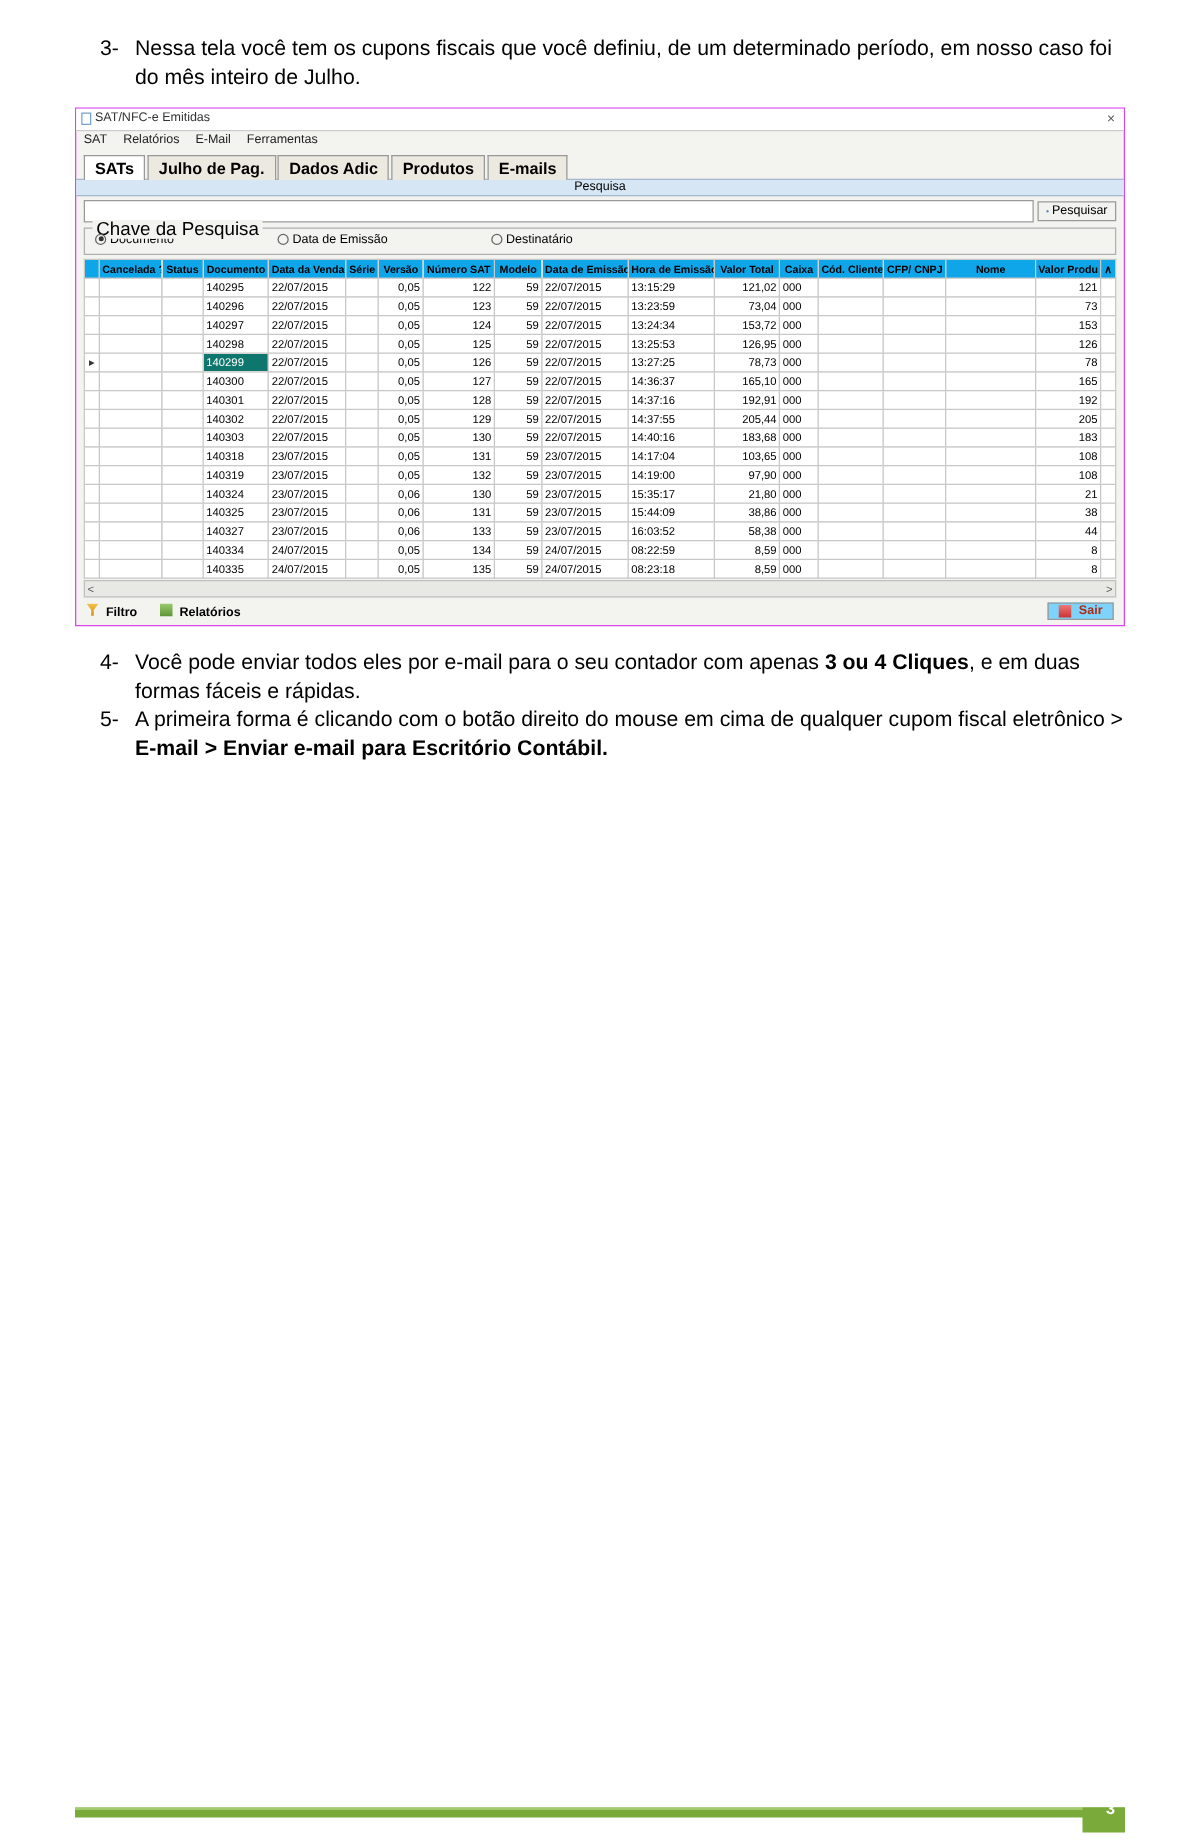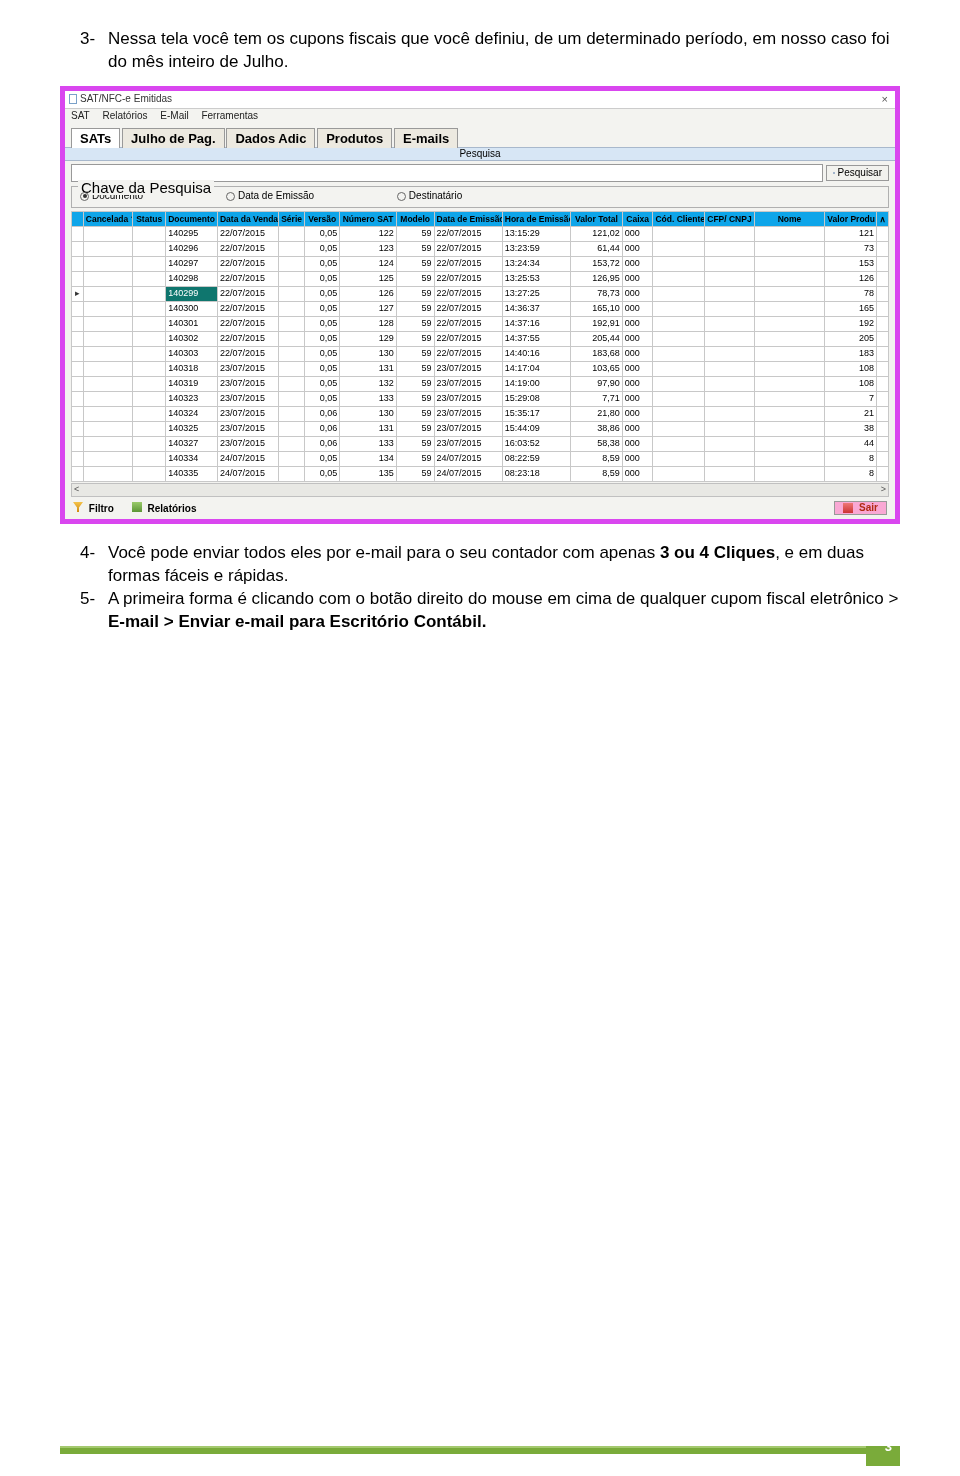--- a/index.html
+++ b/index.html
@@ -13,21 +13,21 @@
     font-size: 17px;
     line-height: 1.35;
   }
   ol.instructions { list-style: none; padding-left: 0; margin-bottom: 12px; }
   ol.instructions li { padding-left: 48px; position: relative; }
   ol.instructions li .num { position: absolute; left: 20px; top: 0; font-weight: 400; }
   ol.instructions strong { font-weight: 700; }
 
   
   .window {
-    border: 5px solid #d946ef;
+    border: 1px solid #d946ef;
     background: #f3f3f0;
     font-family: Tahoma, Arial, sans-serif;
     font-size: 10px;
     color: #000;
     margin: 8px 0 18px 0;
     line-height: 1.0;
   }
   .titlebar {
     display: flex; align-items: center;
     background: #fff;
@@ -107,21 +107,21 @@
   .hscroll { height: 14px; background: #e8e8e4; display: flex; align-items: center; justify-content: space-between; padding: 0 2px; margin: 1px 6px 2px 6px; border: 1px solid #c0c0c0; }
   .hscroll .ar { font-size: 9px; color: #555; }
   .bottombar { display: flex; align-items: center; padding: 2px 8px 4px 8px; justify-content: space-between; }
   .bottombar .left { display: flex; gap: 18px; }
   .bottombar .mini-ico { width: 10px; height: 10px; display: inline-block; margin-right: 3px; }
   .ico-filter { background: linear-gradient(#f4c24a,#d08b10); clip-path: polygon(0 0,100% 0,60% 55%,60% 100%,40% 100%,40% 55%); }
   .ico-report { background: linear-gradient(#9aca6b,#5c9636); }
   .ico-exit { background: linear-gradient(#e77,#c33); }
   .ico-search { background: radial-gradient(circle at 40% 40%, #fff 0 35%, #6a8ab6 36% 65%, transparent 66%); border: 1px solid #6a8ab6; border-radius: 50%; }
   .ico-doc { width: 8px; height: 10px; background: #fff; border: 1px solid #7aa1c9; display:inline-block; margin-right:3px; }
-  .sair { background:#f9a8d4; border:1px solid #999; padding:1px 8px; font-size:10px; font-weight:700; color:#b02a12; display:inline-flex; align-items:center; gap:3px; }
+  .sair { background:#7dd3fc; border:1px solid #999; padding:1px 8px; font-size:10px; font-weight:700; color:#b02a12; display:inline-flex; align-items:center; gap:3px; }
 
   
   .page-footer {
     position: fixed;
     bottom: 10px;
     left: 60px; right: 60px;
     height: 20px;
   }
   .page-footer .bar {
     height: 8px;
@@ -255,21 +255,21 @@
             <td></td>
             <td></td>
             <td>140296</td>
             <td>22/07/2015</td>
             <td></td>
             <td class="tnum">0,05</td>
             <td class="tnum">123</td>
             <td class="tnum">59</td>
             <td>22/07/2015</td>
             <td>13:23:59</td>
-            <td class="tnum">61,44</td>
+            <td class="tnum">73,04</td>
             <td>000</td>
             <td></td>
             <td></td>
             <td></td>
             <td class="tnum">73</td>
             <td></td>
           </tr>
           <tr>
             <td class="rowmark"></td>
             <td></td>
@@ -441,40 +441,20 @@
             <td class="tnum">132</td>
             <td class="tnum">59</td>
             <td>23/07/2015</td>
             <td>14:19:00</td>
             <td class="tnum">97,90</td>
             <td>000</td>
             <td></td>
             <td></td>
             <td></td>
             <td class="tnum">108</td>
-            <td></td>
-          </tr>
-          <tr>
-            <td class="rowmark"></td>
-            <td></td>
-            <td></td>
-            <td>140323</td>
-            <td>23/07/2015</td>
-            <td></td>
-            <td class="tnum">0,05</td>
-            <td class="tnum">133</td>
-            <td class="tnum">59</td>
-            <td>23/07/2015</td>
-            <td>15:29:08</td>
-            <td class="tnum">7,71</td>
-            <td>000</td>
-            <td></td>
-            <td></td>
-            <td></td>
-            <td class="tnum">7</td>
             <td></td>
           </tr>
           <tr>
             <td class="rowmark"></td>
             <td></td>
             <td></td>
             <td>140324</td>
             <td>23/07/2015</td>
             <td></td>
             <td class="tnum">0,06</td>

